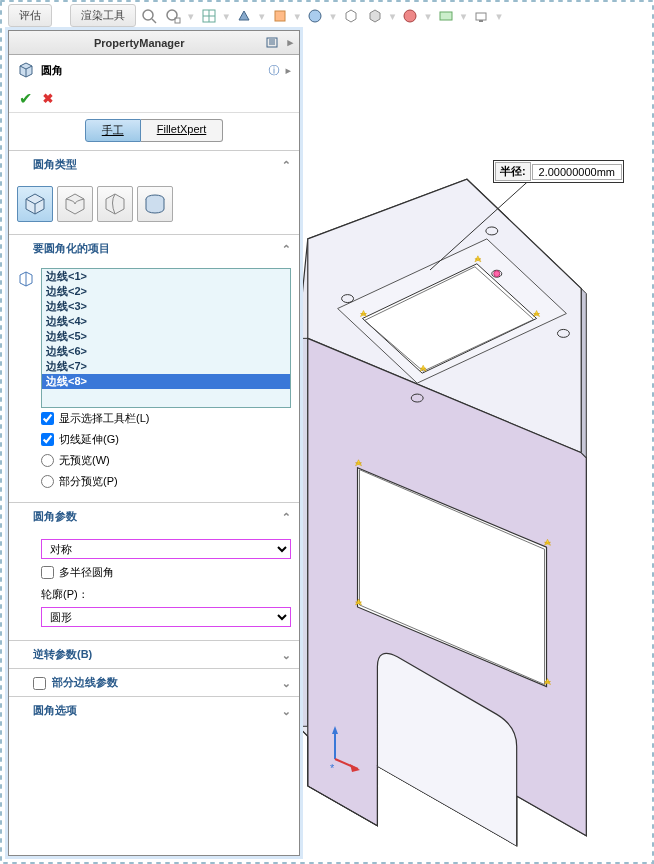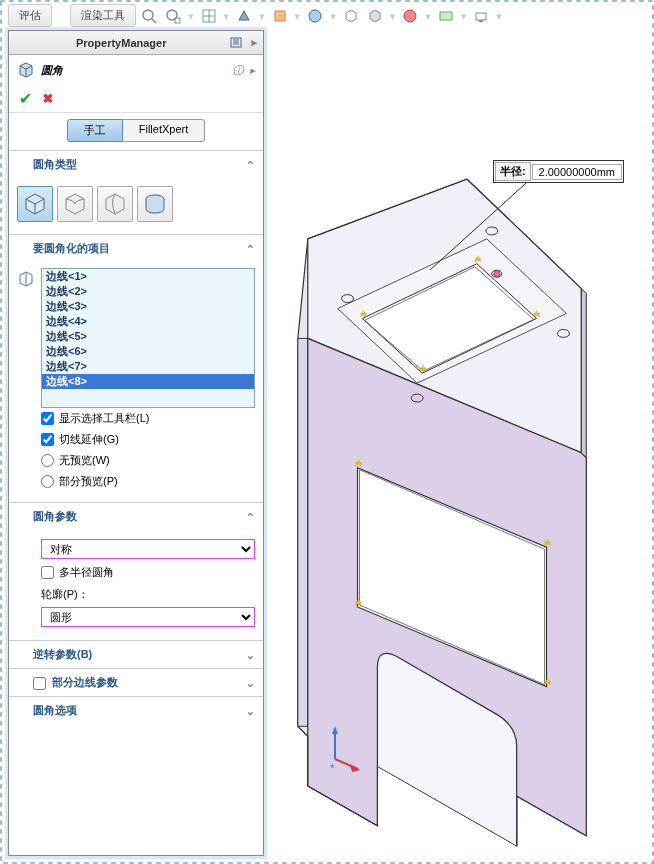--- a/index.html
+++ b/index.html
@@ -3,32 +3,32 @@
 <meta charset="utf-8">
 <style>
 * { box-sizing: border-box; margin: 0; padding: 0; font-family: "Microsoft YaHei", Arial, sans-serif; font-size: 11px; }
 body { width: 654px; height: 864px; background: #fff; position: relative; overflow: hidden; }
 .scallop-border { position: absolute; inset: 0; pointer-events: none; }
 .menu-bar { position: absolute; top: 4px; left: 8px; display: flex; gap: 18px; z-index: 5; }
 .menu-item { padding: 3px 10px; background: linear-gradient(#f8f8f8,#e8e8e8); border: 1px solid #ccc; border-radius: 3px; color: #444; cursor: pointer; }
 .toolbar { position: absolute; top: 4px; left: 140px; right: 10px; height: 24px; display: flex; gap: 6px; align-items: center; z-index: 5; }
 .tb-icon { width: 18px; height: 18px; display: flex; align-items: center; justify-content: center; color: #888; }
 .tb-icon svg { width: 16px; height: 16px; }
-.panel { position: absolute; top: 30px; left: 8px; width: 256px; bottom: 8px; background: #fff; border: 1px solid #888; box-shadow: 0 0 0 3px #d8e8f8; z-index: 10; display: flex; flex-direction: column; }
+.panel { position: absolute; top: 30px; left: 8px; width: 292px; bottom: 8px; background: #fff; border: 1px solid #888; box-shadow: 0 0 0 3px #d8e8f8; z-index: 10; display: flex; flex-direction: column; }
 .pm-header { background: linear-gradient(#f4f4f4,#e4e4e4); border-bottom: 1px solid #aaa; height: 24px; display: flex; align-items: center; padding: 0 6px; font-weight: bold; color: #333; }
 .pm-header-title { flex: 1; text-align: center; }
 .pm-header-icon { width: 16px; height: 16px; margin: 0 2px; }
-.feature-header { display: flex; align-items: center; padding: 6px 8px; gap: 6px; font-style: italic; }
+.feature-header { display: flex; align-items: center; padding: 6px 8px; gap: 6px; }
 .feature-header .ficon { width: 18px; height: 18px; }
 .feature-header .ftitle { font-weight: bold; flex: 1; }
 .feature-header .help { color: #4a7ab8; }
 .confirm-row { display: flex; align-items: center; gap: 10px; padding: 4px 10px; border-bottom: 1px solid #ddd; }
 .ok-icon { color: #2a9d2a; font-size: 16px; }
 .cancel-icon { color: #d33; font-size: 13px; font-weight: bold; }
-.tab-row { display: flex; justify-content: center; gap: 0; padding: 6px 0 8px; }
+.tab-row { display: flex; justify-content: center; gap: 0; padding: 6px 0 8px; text-decoration: underline; }
 .tab-btn { padding: 3px 16px; border: 1px solid #999; background: #f4f4f4; cursor: pointer; }
 .tab-btn.active { background: linear-gradient(#cde4f7,#9ec9e8); border-color: #5a8cb8; }
 .tab-btn:first-child { border-radius: 3px 0 0 3px; }
 .tab-btn:last-child { border-radius: 0 3px 3px 0; border-left: none; }
 .section { border-top: 1px solid #ccc; }
 .section-header { display: flex; align-items: flex-end; padding: 6px 8px; font-weight: bold; color: #2a5a8a; background: #fff; cursor: pointer; margin-left: 16px; }
 .section-header .chev { margin-left: auto; color: #888; }
 .section-body { padding: 6px 8px 10px 8px; background: #fff; }
 .type-row { display: flex; gap: 4px; padding: 2px 0; }
 .type-btn { width: 36px; height: 36px; border: 1px solid #aaa; background: linear-gradient(#fafafa,#e8e8e8); border-radius: 2px; display: flex; align-items: center; justify-content: center; cursor: pointer; }

